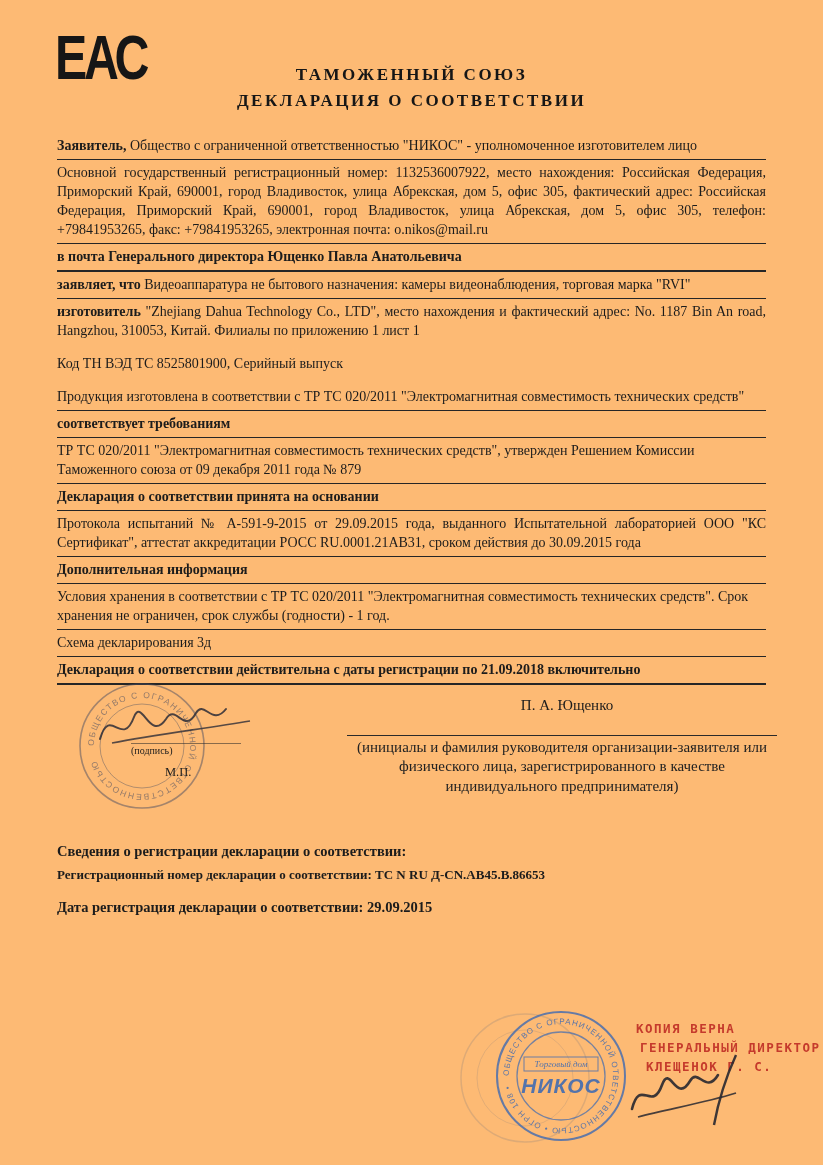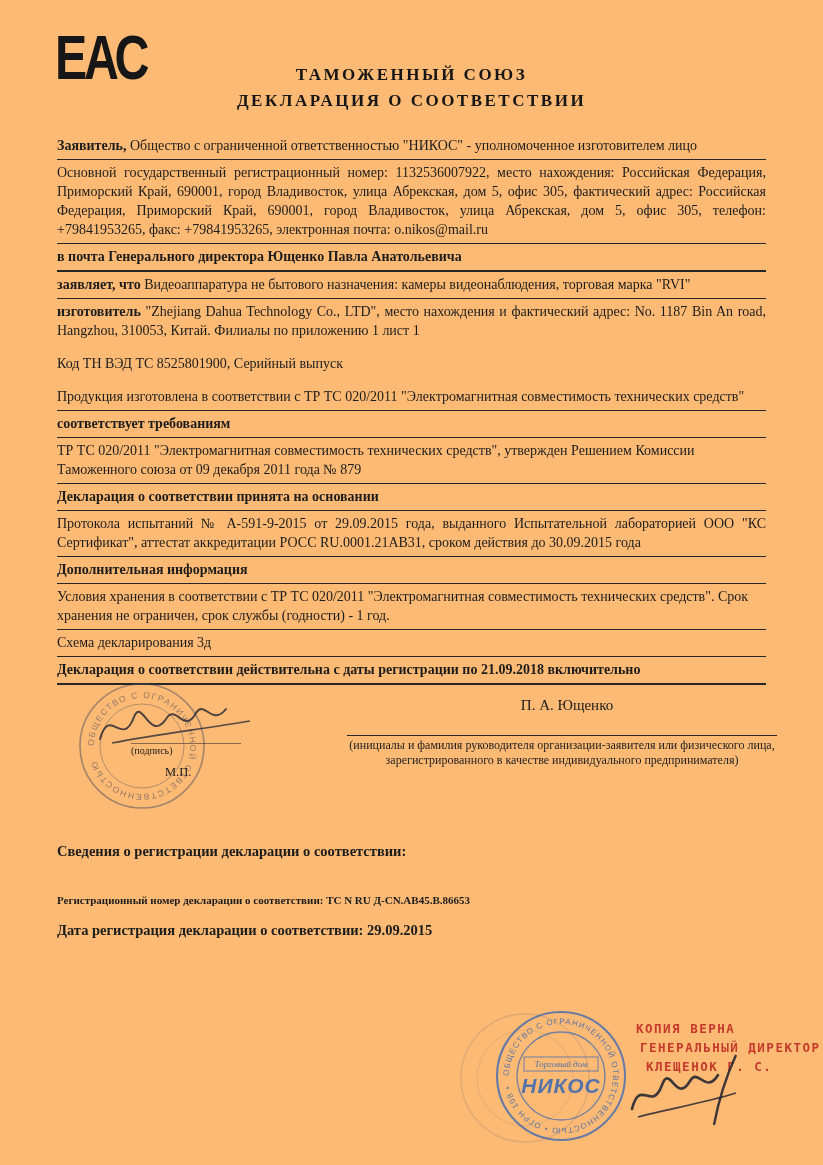--- a/index.html
+++ b/index.html
@@ -30,25 +30,25 @@
 
   .sig-area { position:relative; height:142px; }
   .stamp-svg { position:absolute; left:10px; top:-14px; }
   .sign-svg  { position:absolute; left:35px; top:6px; }
   .podpis { position:absolute; left:74px; top:58px; width:110px;
     text-align:left; font-size:10px; border-top:1px solid rgba(40,40,40,.55); padding-top:1px;}
   .mp { position:absolute; left:68px; top:80px; font-size:12.5px;margin-left:40px; }
   .sig-name { position:absolute; left:300px; top:12px; width:420px;
     text-align:center; font-size:15px; }
   .sig-caption { position:absolute; left:290px; top:50px; width:430px;
-    text-align:center; font-size:12px; line-height:1.3;
+    text-align:center; font-size:15px; line-height:1.3;
     border-top:1px solid #2a2a2a; padding-top:2px; color:#222; }
 
   .reg-head  { margin-top:16px; font-weight:bold; font-size:14.5px; }
-  .reg-num   { margin-top:34px; font-weight:bold; font-size:11px; }
+  .reg-num   { margin-top:7px; font-weight:bold; font-size:13px; }
   .reg-date  { margin-top:16px; font-weight:bold; font-size:14.5px; }
 
   .bottom-stamps { position:absolute; left:468px; top:995px; width:350px; height:160px; }
   .gray-ghost { position:absolute; left:-18px; top:8px; opacity:.55; }
   .blue-stamp { position:absolute; left:18px; top:6px; }
   .copy-text {
     position:absolute; left:168px; top:24px; width:185px;
     font-family:"DejaVu Sans Mono", monospace; font-weight:bold;
     color:#c53a2c; font-size:12.5px; letter-spacing:1.5px; line-height:19px;
     text-align:left; white-space:nowrap;

